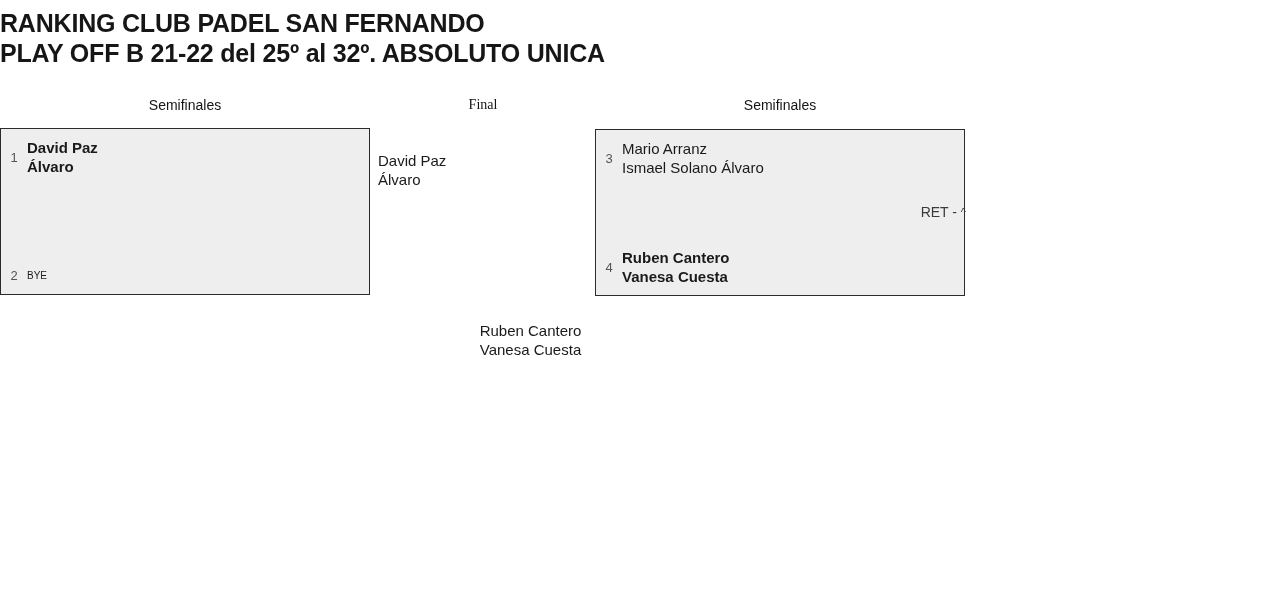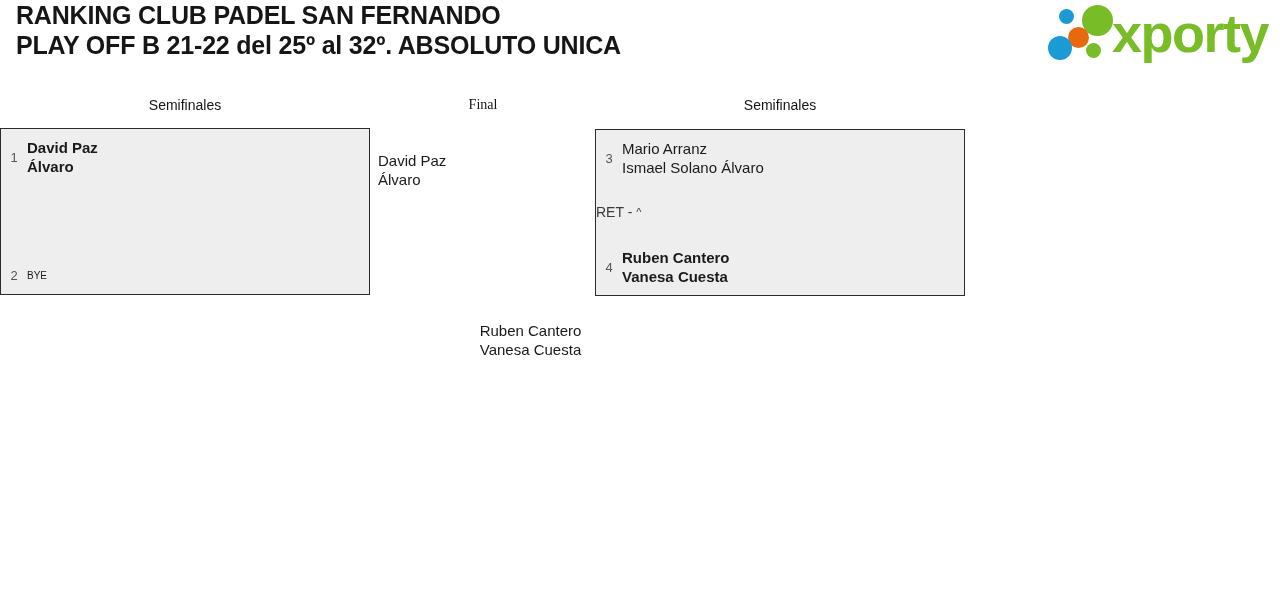--- a/index.html
+++ b/index.html
@@ -20,23 +20,22 @@
   #header {
     position: absolute;
     top: 0;
     left: 0;
     width: 1280px;
     height: 88px;
   }
   #title-block {
     position: absolute;
     left: 0;
-    top: 0;
+    top: 8px;
     width: 1030px;
-    margin-left: 16px;
   }
   .title-line {
     font-size: 25px;
     font-weight: bold;
     line-height: 30px;
     letter-spacing: -0.2px;
     color: #161616;
     white-space: nowrap;
   }
 
@@ -121,21 +120,21 @@
     white-space: nowrap;
   }
   .names.winner { font-weight: bold; }
   .names.single-line { font-size: 10px; }
 
   .score {
     position: absolute;
     left: 0;
     top: 74px;
     width: 370px;
-    text-align: left;
+    text-align: right;
     font-size: 14px;
     color: #3a3a3a;
     white-space: nowrap;
   }
   .score .ret-mark {
     font-size: 11px;
     vertical-align: 1px;
   }
 
   
@@ -161,30 +160,20 @@
 </head>
 <body>
 
 <div id="header">
 
   <div id="title-block">
     <div class="title-line">RANKING CLUB PADEL SAN FERNANDO</div>
     <div class="title-line">PLAY OFF B 21-22 del 25º al 32º. ABSOLUTO UNICA</div>
   </div>
 
-  <div id="logo">
-    <div id="logo-dots">
-      <span class="dot blue-sm"></span>
-      <span class="dot green-lg"></span>
-      <span class="dot orange"></span>
-      <span class="dot blue-lg"></span>
-      <span class="dot green-sm"></span>
-    </div>
-    <div id="logo-word">xporty</div>
-  </div>
 
 </div>
 
 <div class="round-header" id="round-header-0">Semifinales</div>
 <div class="round-header" id="round-header-1">Final</div>
 <div class="round-header" id="round-header-2">Semifinales</div>
 
 <div class="match-box" id="match-box-sf1">
 
   <div class="competitor top">

